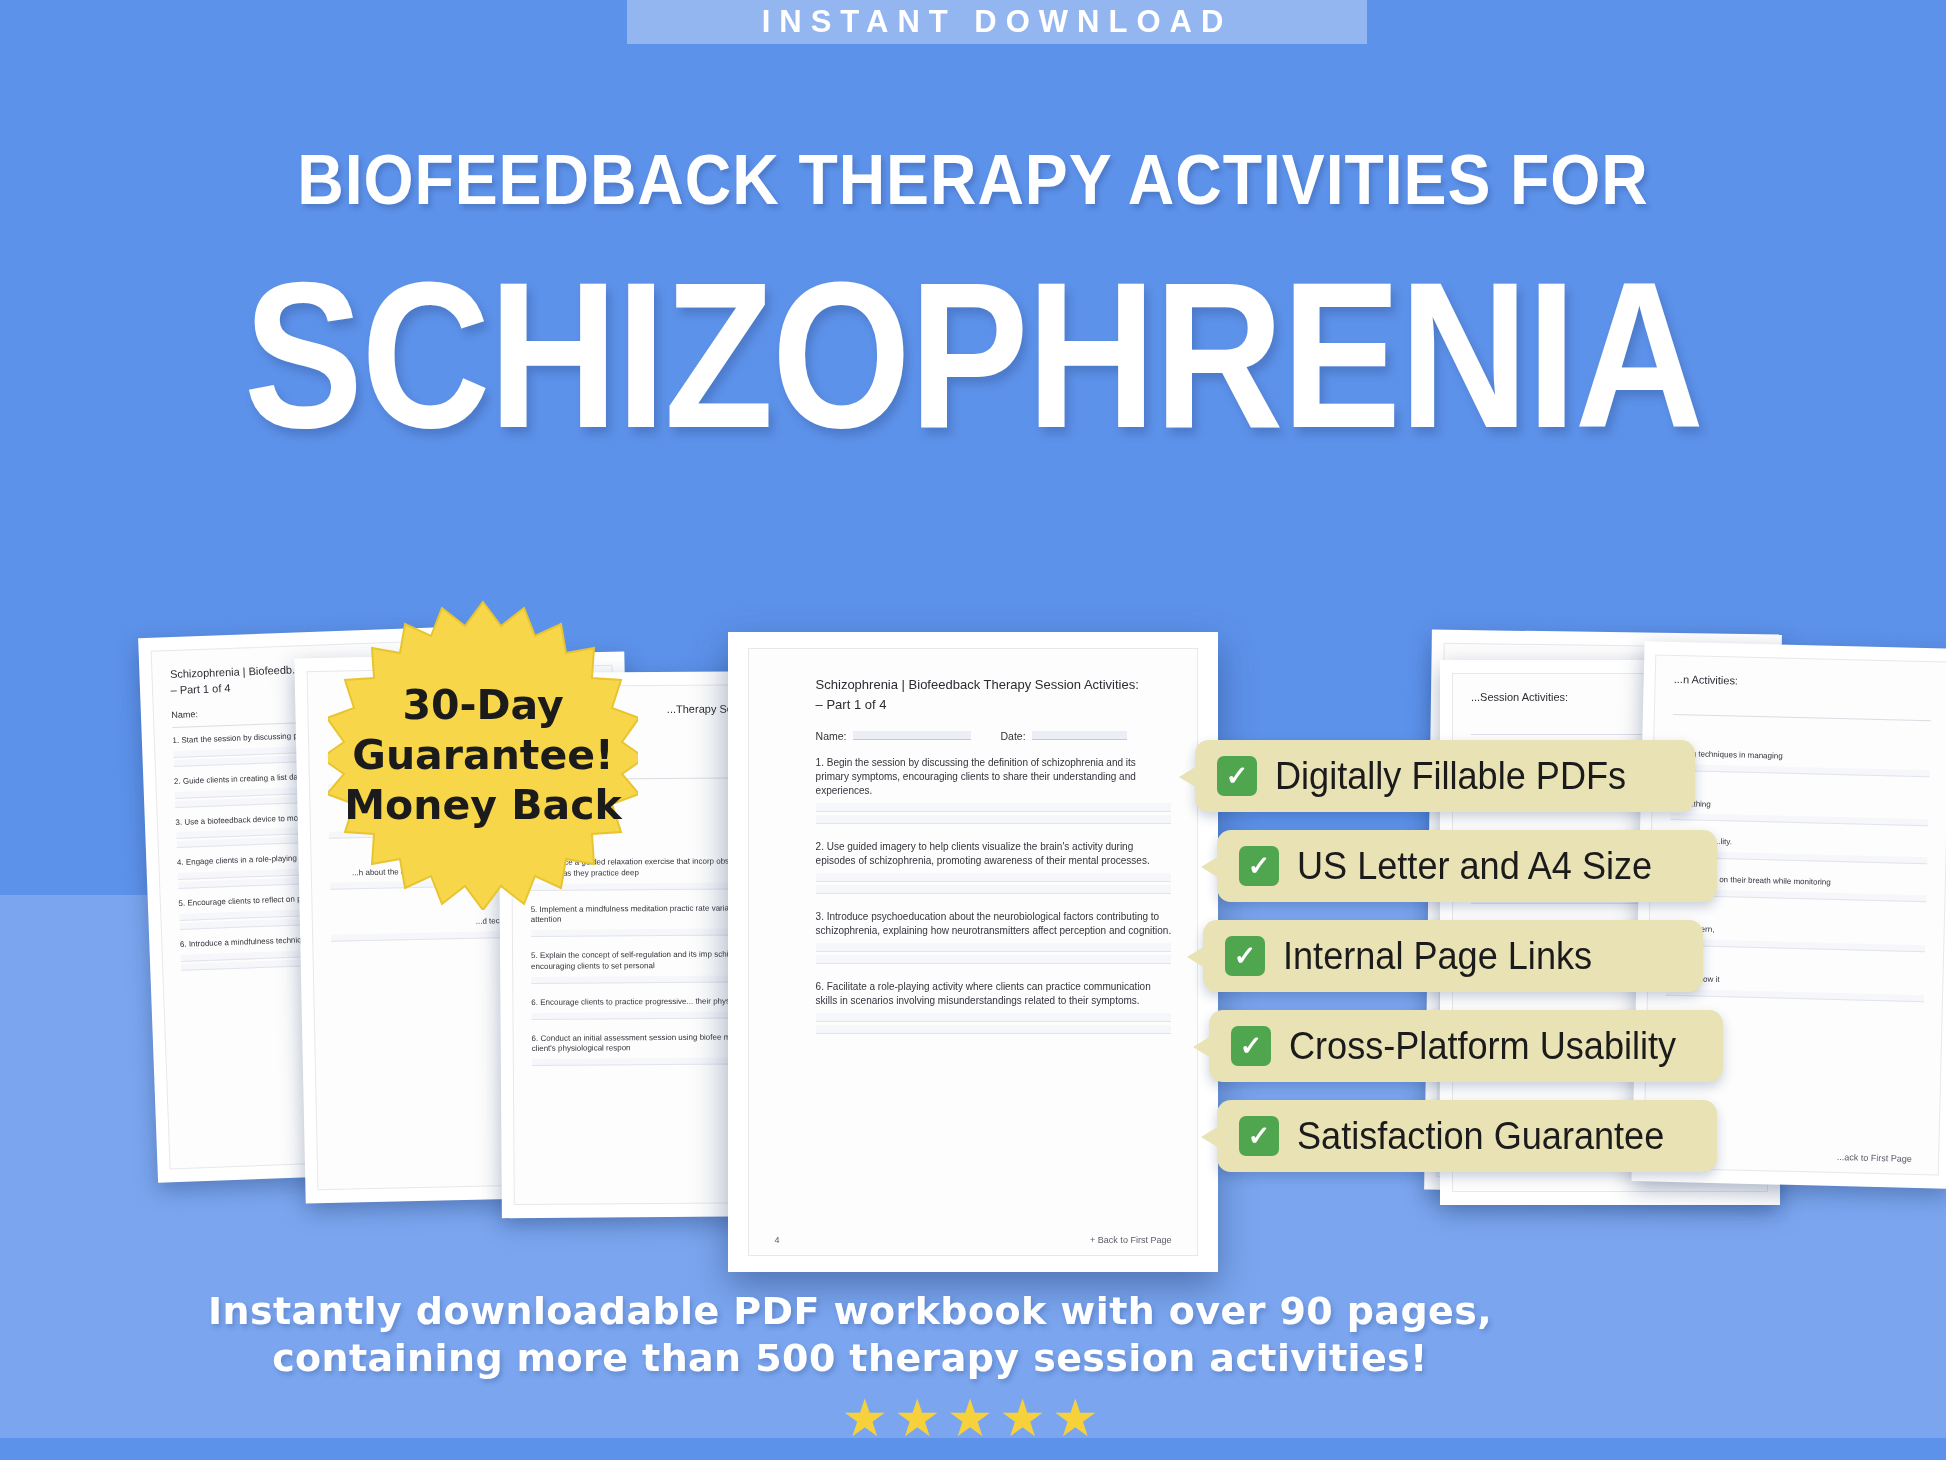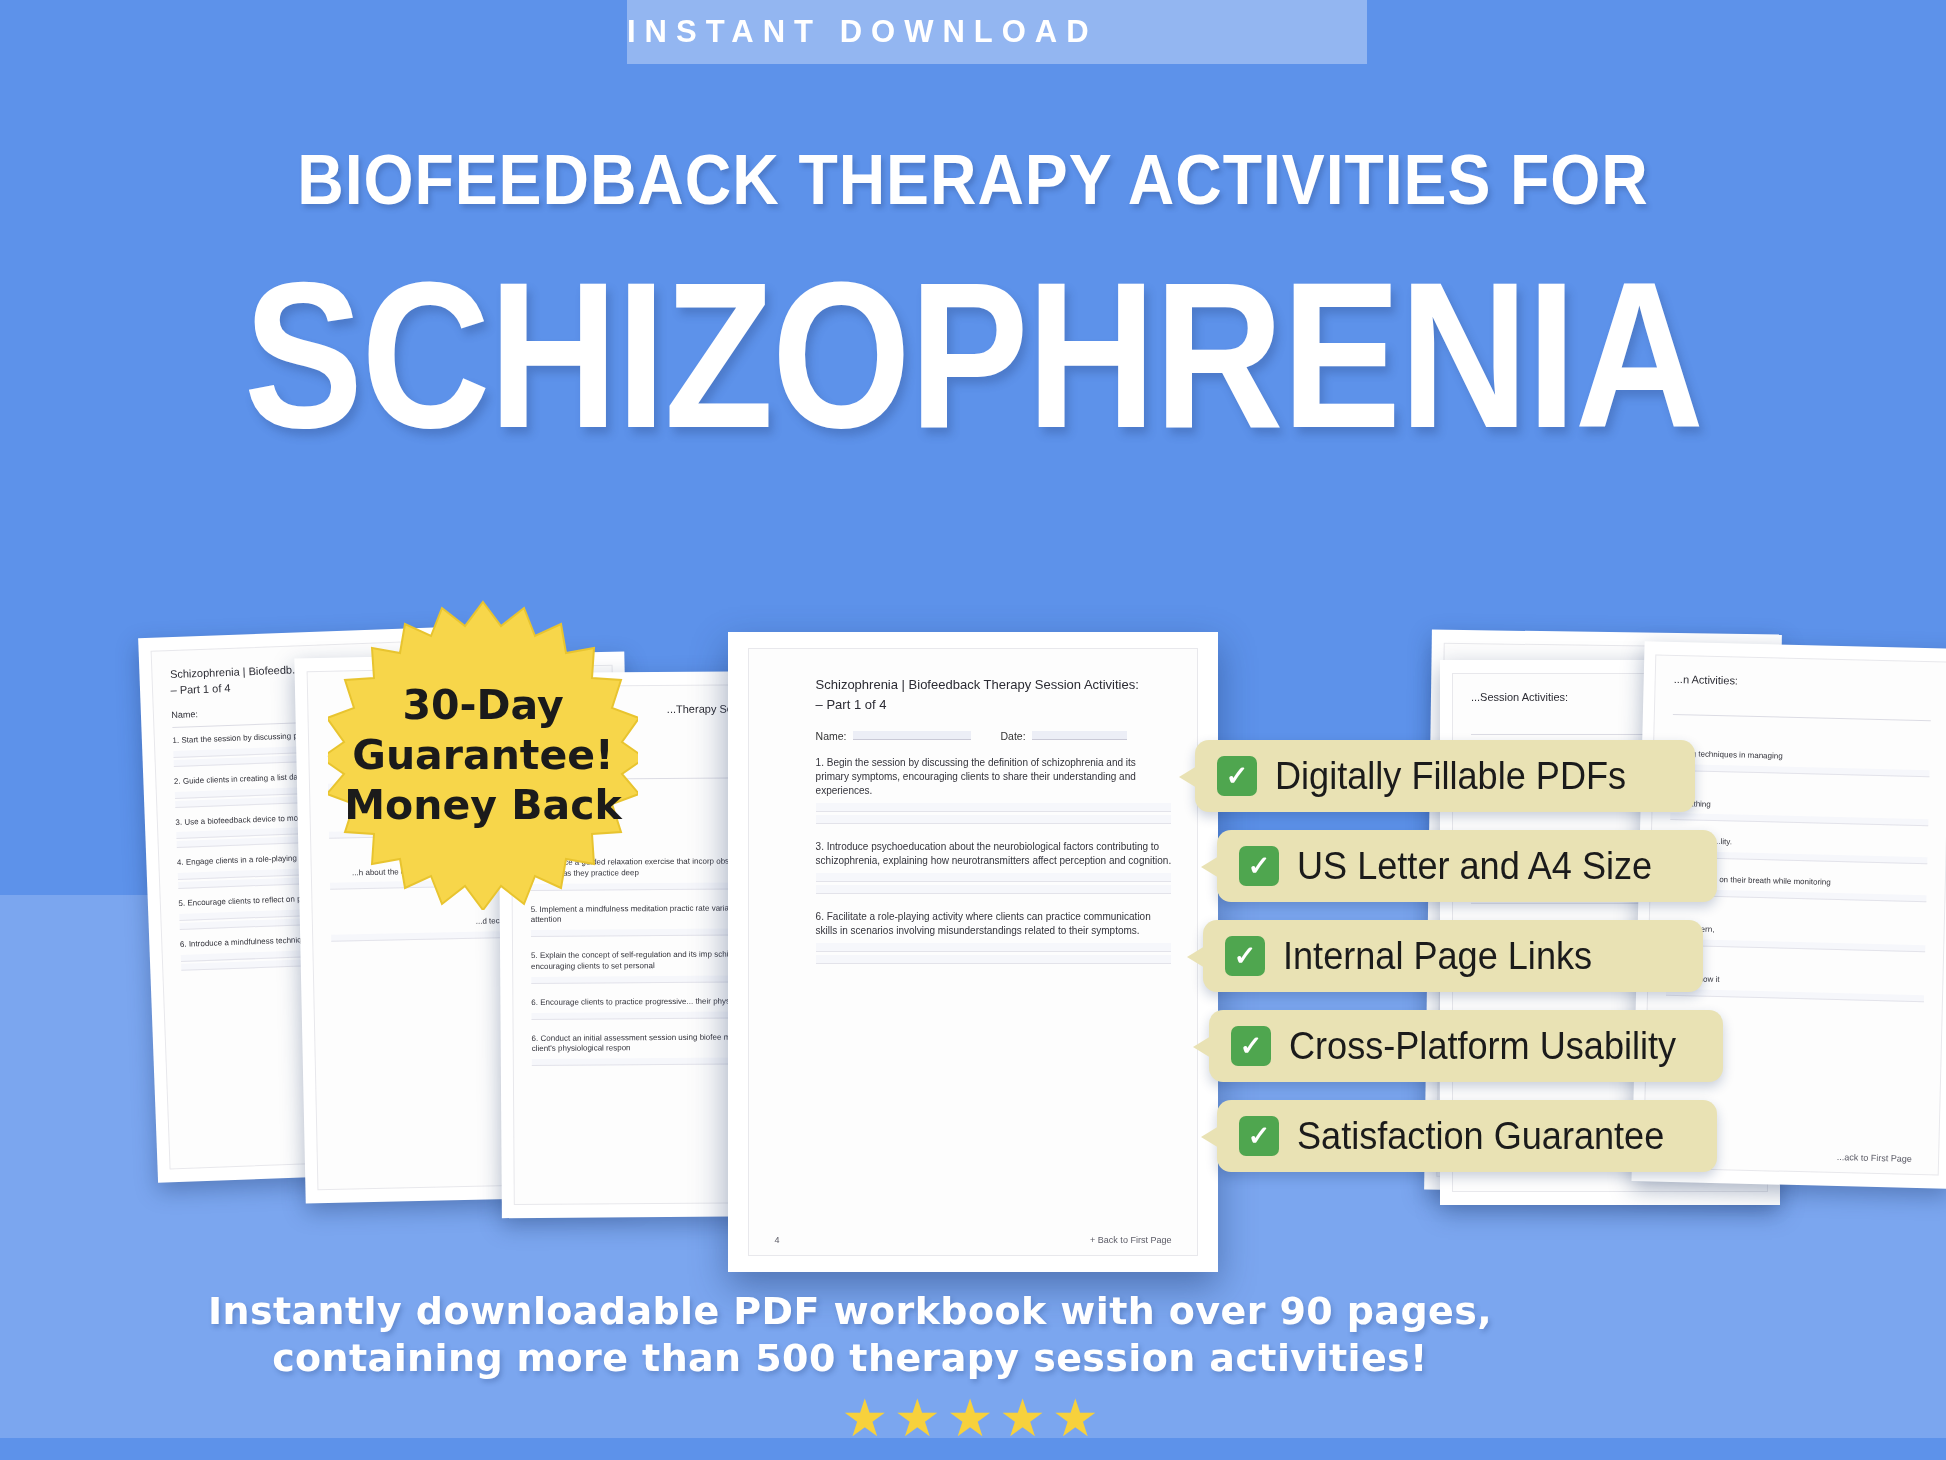--- a/index.html
+++ b/index.html
@@ -24,25 +24,25 @@
     position: absolute;
     left: 0; bottom: 0;
     width: 1946px; height: 22px;
     background: #5d92ea;
   }
 
   
   .instant-banner {
     position: absolute;
     left: 627px; top: 0;
-    width: 740px; height: 64px;
+    width: 740px; height: 44px;
     background: #93b6f1;
     display: flex;
     align-items: center;
-    justify-content: flex-start;
+    justify-content: center;
   }
   .instant-banner span {
     color: #ffffff;
     font-size: 31px;
     font-weight: bold;
     letter-spacing: 9px;
     font-family: "Liberation Sans", sans-serif;
   }
 
   
@@ -444,20 +444,25 @@
           <span>Date:</span><span class="fld" style="width:95px"></span>
         </span>
       </div>
 
       <div class="blk">
         <div class="pg-item">1. Begin the session by discussing the definition of schizophrenia and its primary symptoms, encouraging clients to share their understanding and experiences.</div>
         <div class="pg-rule"></div>
         <div class="pg-rule"></div>
       </div>
       <div class="blk">
+        <div class="pg-item">2. Use guided imagery to help clients visualize the brain's activity during episodes of schizophrenia, promoting awareness of their mental processes.</div>
+        <div class="pg-rule"></div>
+        <div class="pg-rule"></div>
+      </div>
+      <div class="blk">
         <div class="pg-item">3. Introduce psychoeducation about the neurobiological factors contributing to schizophrenia, explaining how neurotransmitters affect perception and cognition.</div>
         <div class="pg-rule"></div>
         <div class="pg-rule"></div>
       </div>
       <div class="blk">
         <div class="pg-item">6. Facilitate a role-playing activity where clients can practice communication skills in scenarios involving misunderstandings related to their symptoms.</div>
         <div class="pg-rule"></div>
         <div class="pg-rule"></div>
       </div>
     </div>

